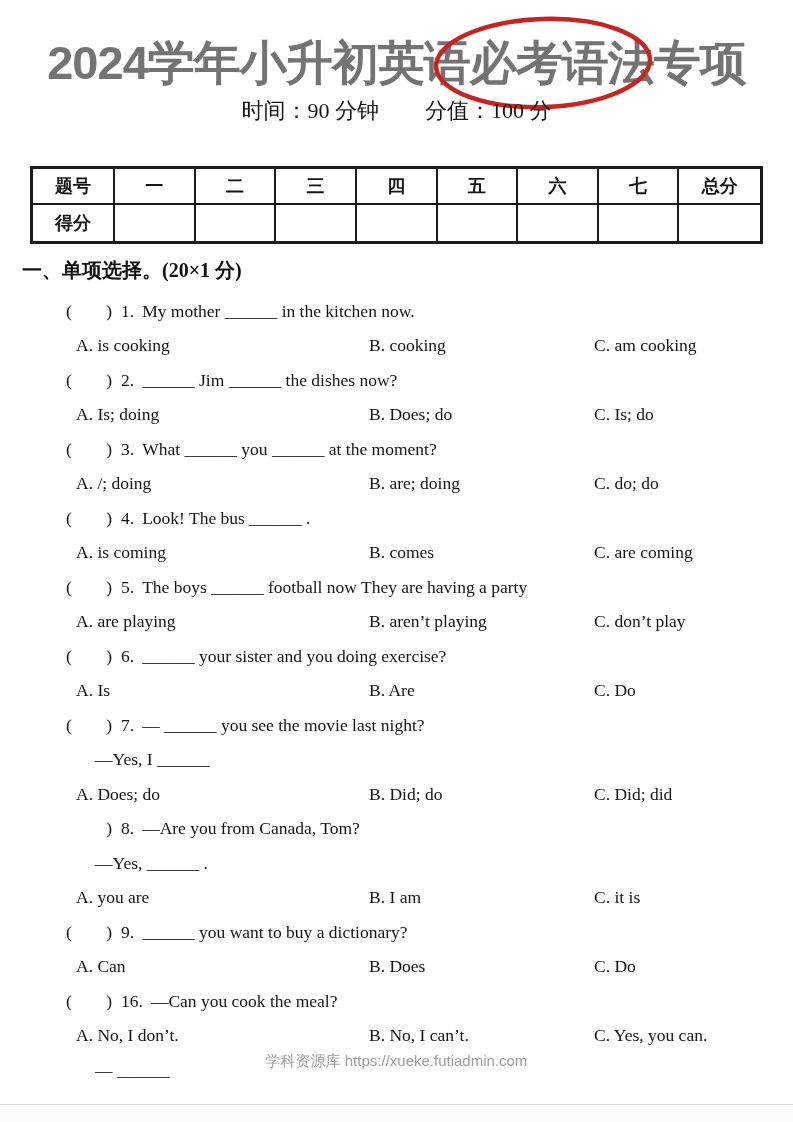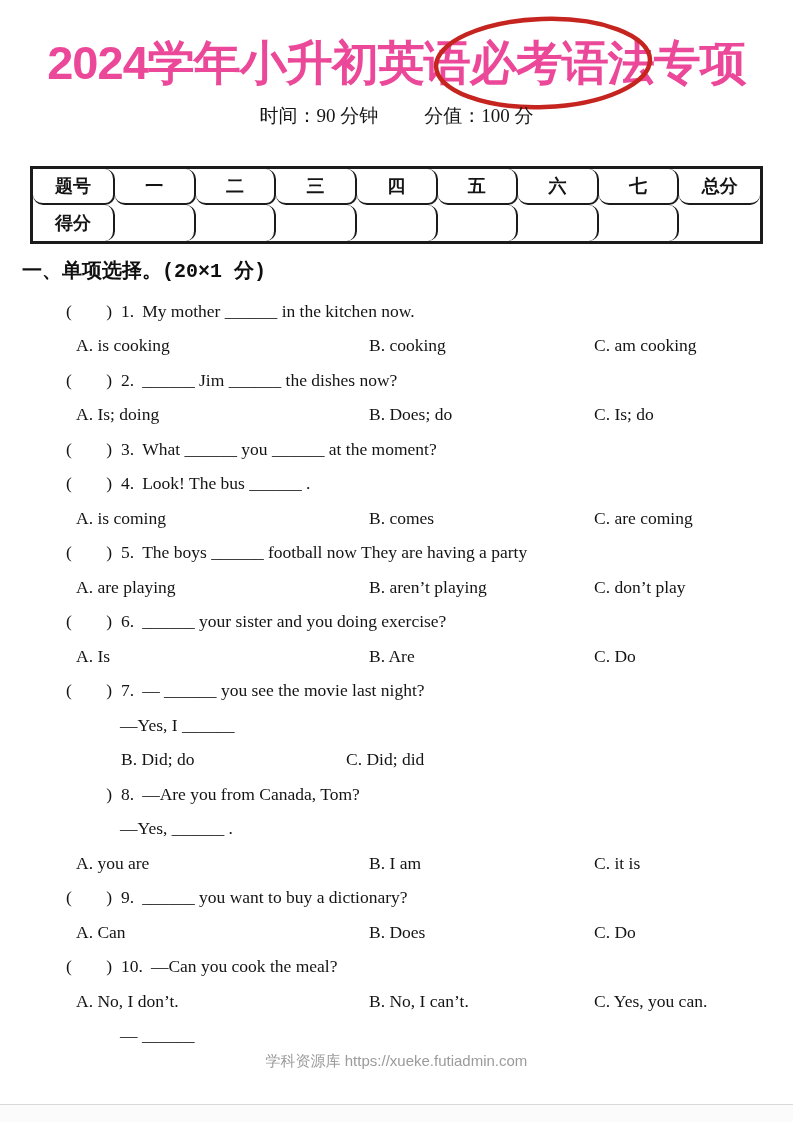--- a/index.html
+++ b/index.html
@@ -17,36 +17,36 @@
 
   
   .title {
     position: absolute;
     top: 32px; left: 0; right: 0;
     text-align: center;
     font-family: "Liberation Sans", "DejaVu Sans", sans-serif;
     font-weight: 900;
     font-size: 47px;
     letter-spacing: -1px;
-    color: #ec4899;
+    color: #737373;
     white-space: nowrap;
   }
 
   .red-oval {
     position: absolute;
     left: 430px; top: 12px;
     width: 226px; height: 102px;
     pointer-events: none;
   }
 
   .subtitle {
     position: absolute;
-    top: 103px; left: 0; right: 0;
+    top: 96px; left: 0; right: 0;
     text-align: center;
-    font-size: 19px;
+    font-size: 22px;
     color: #161616;
   }
   .subtitle .gap { display: inline-block; width: 46px; }
 
   
   .score-table {
     position: absolute;
     top: 166px; left: 30px;
     width: 733px;
     border: 3px solid #1b1b1b;
@@ -57,30 +57,29 @@
     font-weight: 700;
     font-size: 18px;
   }
   .score-table .cell {
     border-right: 2px solid #1b1b1b;
     border-bottom: 2px solid #1b1b1b;
     display: flex;
     align-items: center;
     justify-content: center;
     color: #141414;
-    border-radius: 10px;
   }
   .score-table .cell:nth-child(9n) { border-right: none; }
   .score-table .cell:nth-child(n+10) { border-bottom: none; }
 
   
   .section-heading {
     position: absolute;
     top: 257px; left: 22px;
-    font-family: Liberation Mono, monospace;
+    font-family: Liberation Serif, serif;
     font-weight: 800;
     font-size: 20px;
     color: #0f0f0f;
   }
 
   
   .questions {
     position: absolute;
     top: 294px; left: 0; right: 0;
     font-size: 17.5px;
@@ -95,21 +94,21 @@
   .qline { padding-left: 66px; }
   .paren {
     width: 46px;
     display: inline-flex;
     justify-content: space-between;
     margin-right: 9px;
     flex: none;
   }
   .paren i { font-style: normal; }
   .qnum { margin-right: 8px; flex: none; }
-  .extra { padding-left: 120px; }
+  .extra { padding-left: 95px; }
   .opts { padding-left: 76px; }
   .opt-a { width: 248px; flex: none; }
   .opt-b { width: 225px; flex: none; margin-left: 45px; }
   .opt-c { flex: 1; }
 
   
   .watermark {
     position: absolute;
     top: 1052px; left: 0; right: 0;
     text-align: center;
@@ -198,20 +197,25 @@
 
     <div>
       <div class="line qline">
         <span class="paren">
             <i>(</i>
             <i>)</i>
           </span>
         <span class="qnum">3.</span>
         <span>What ______ you ______ at the moment?</span>
       </div>
+      <div class="line opts">
+        <span class="opt-a">A. /; doing</span>
+        <span class="opt-b">B. are; doing</span>
+        <span class="opt-c">C. do; do</span>
+      </div>
     </div>
 
     <div>
       <div class="line qline">
         <span class="paren">
             <i>(</i>
             <i>)</i>
           </span>
         <span class="qnum">4.</span>
         <span>Look! The bus ______ .</span>
@@ -259,20 +263,21 @@
       <div class="line qline">
         <span class="paren">
             <i>(</i>
             <i>)</i>
           </span>
         <span class="qnum">7.</span>
         <span>— ______ you see the movie last night?</span>
       </div>
       <div class="line extra">—Yes, I ______</div>
       <div class="line opts">
+        <span class="opt-a">A. Does; do</span>
         <span class="opt-b">B. Did; do</span>
         <span class="opt-c">C. Did; did</span>
       </div>
     </div>
 
     <div>
       <div class="line qline">
         <span class="paren">
             <i></i>
             <i>)</i>
@@ -303,21 +308,21 @@
         <span class="opt-c">C. Do</span>
       </div>
     </div>
 
     <div>
       <div class="line qline">
         <span class="paren">
             <i>(</i>
             <i>)</i>
           </span>
-        <span class="qnum">10.</span>
+        <span class="qnum">16.</span>
         <span>—Can you cook the meal?</span>
       </div>
       <div class="line opts">
         <span class="opt-a">A. No, I don’t.</span>
         <span class="opt-b">B. No, I can’t.</span>
         <span class="opt-c">C. Yes, you can.</span>
       </div>
       <div class="line extra">— ______</div>
     </div>
 

